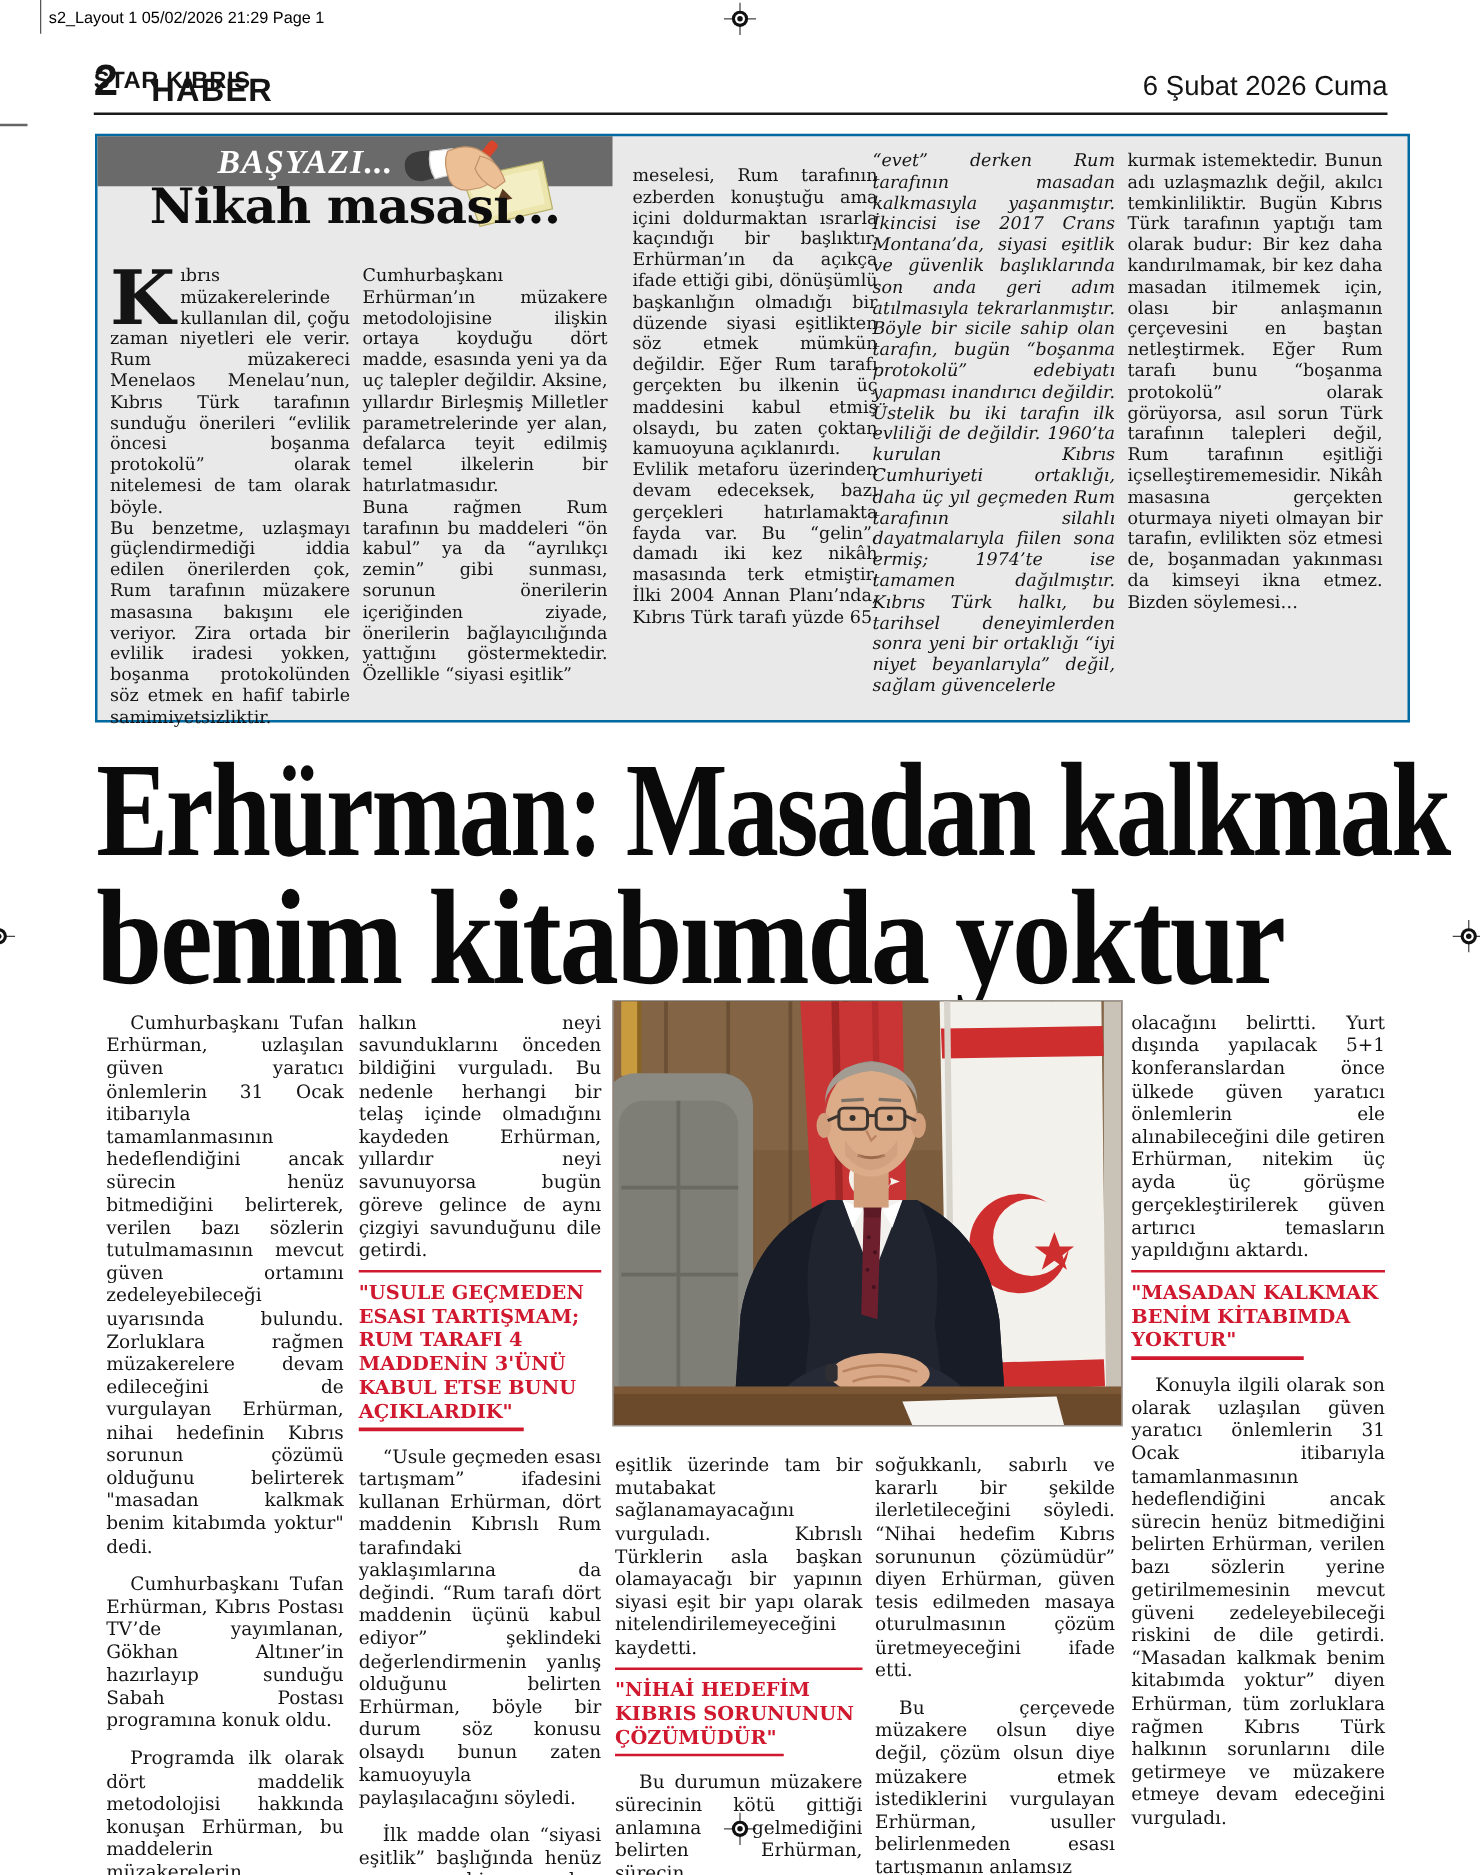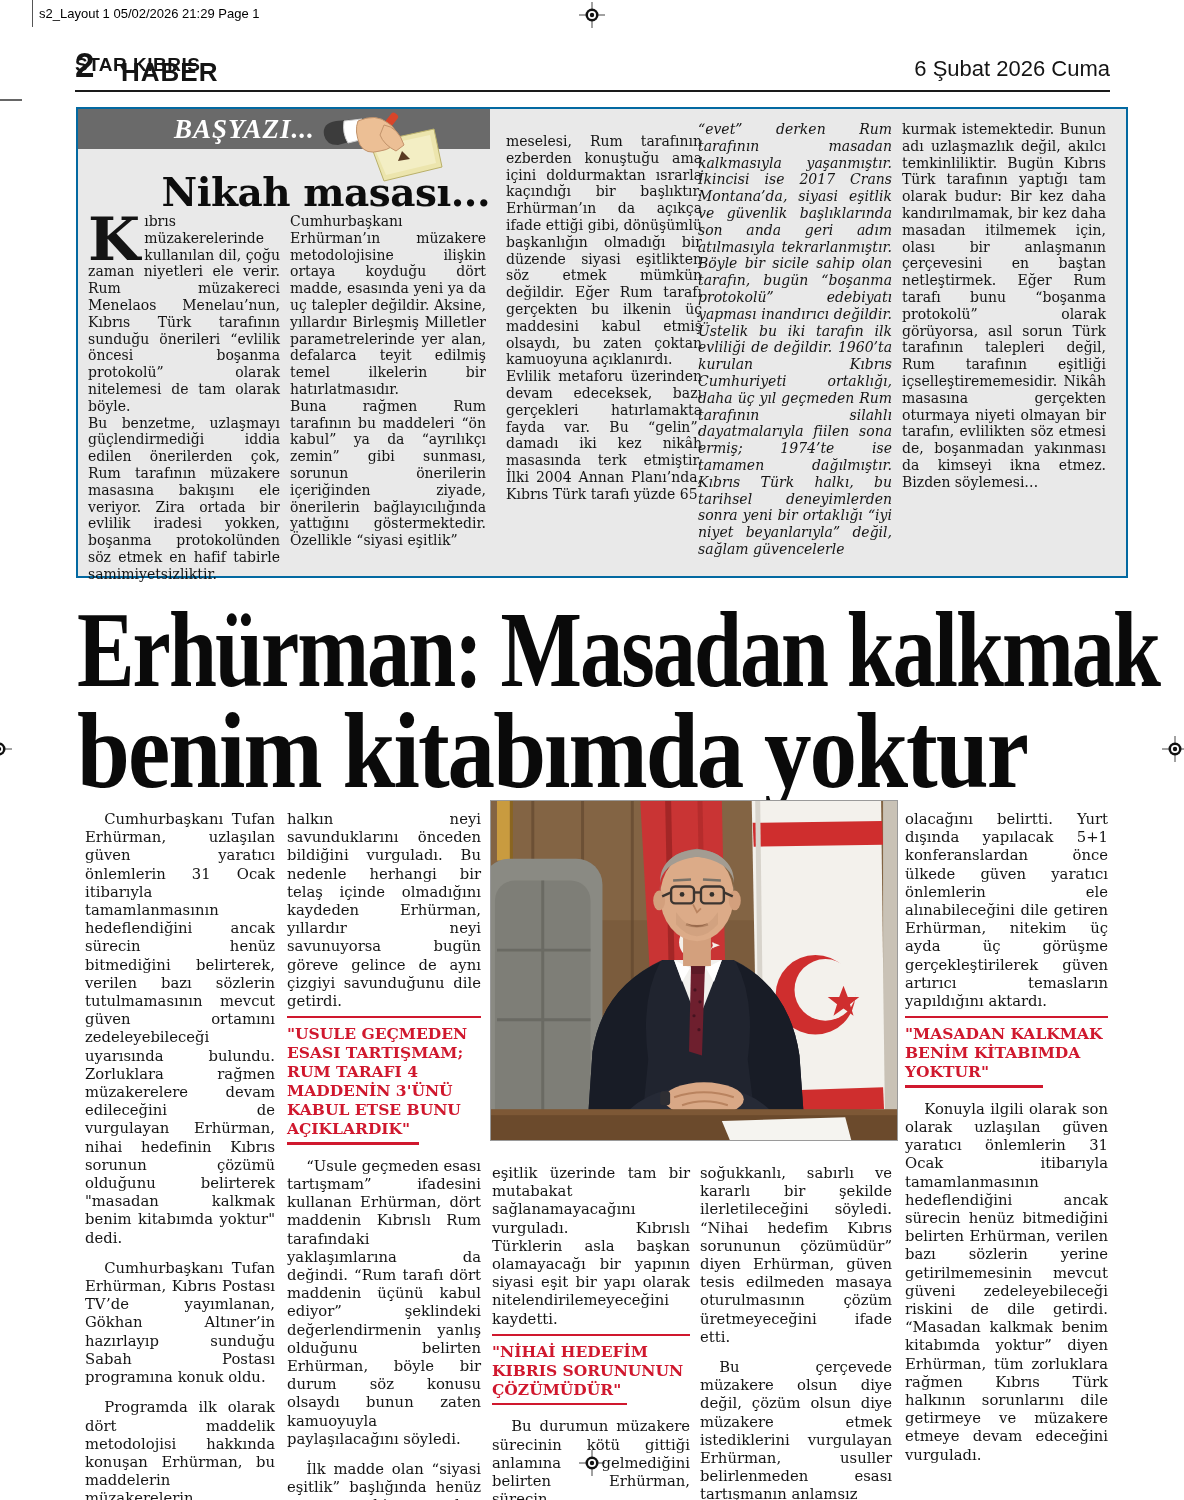--- a/index.html
+++ b/index.html
@@ -27,21 +27,21 @@
   .mast .date{position:absolute;right:0;top:10px;font-size:22px;}
   .mast-rule{position:absolute;left:75px;top:90px;width:1035px;height:2px;background:#1a1a1a;}
 
   
   .editorial{position:absolute;left:76px;top:107px;width:1052px;height:471px;
              background:#e9e9e9;border:2px solid #0369a1;box-sizing:border-box;}
   .kicker-bar{position:absolute;left:0;top:0;width:412px;height:40px;background:#6a6a6a;}
   .kicker-text{position:absolute;left:96px;top:5px;font-family:"Liberation Serif",serif;
                font-style:italic;font-weight:bold;font-size:27px;color:#fff;letter-spacing:1px;}
   .hand-icon{position:absolute;left:240px;top:-4px;width:126px;height:78px;}
-  .ed-title{position:absolute;left:0;top:60px;width:412px;text-align:right;
+  .ed-title{position:absolute;left:0;top:33px;width:412px;text-align:center;
             font-size:39px;font-weight:bold;letter-spacing:-.5px;color:#0d0d0d;}
   .ecol{position:absolute;font-size:14px;line-height:16.8px;text-align:justify;}
   .ecol p{margin:0;}
   .ecol1{left:10px;top:104px;width:192px;}
   .ecol2{left:212px;top:104px;width:196px;}
   .ecol3{left:428px;top:12px;width:196px;margin-top:12px;}
   .ecol4{left:620px;top:12px;width:194px;font-style:italic;}
   .ecol5{left:824px;top:12px;width:204px;}
   .dropcap{float:left;font-size:60px;line-height:48px;font-weight:bold;
            padding:2px 4px 0 0;font-family:"DejaVu Serif",serif;}

